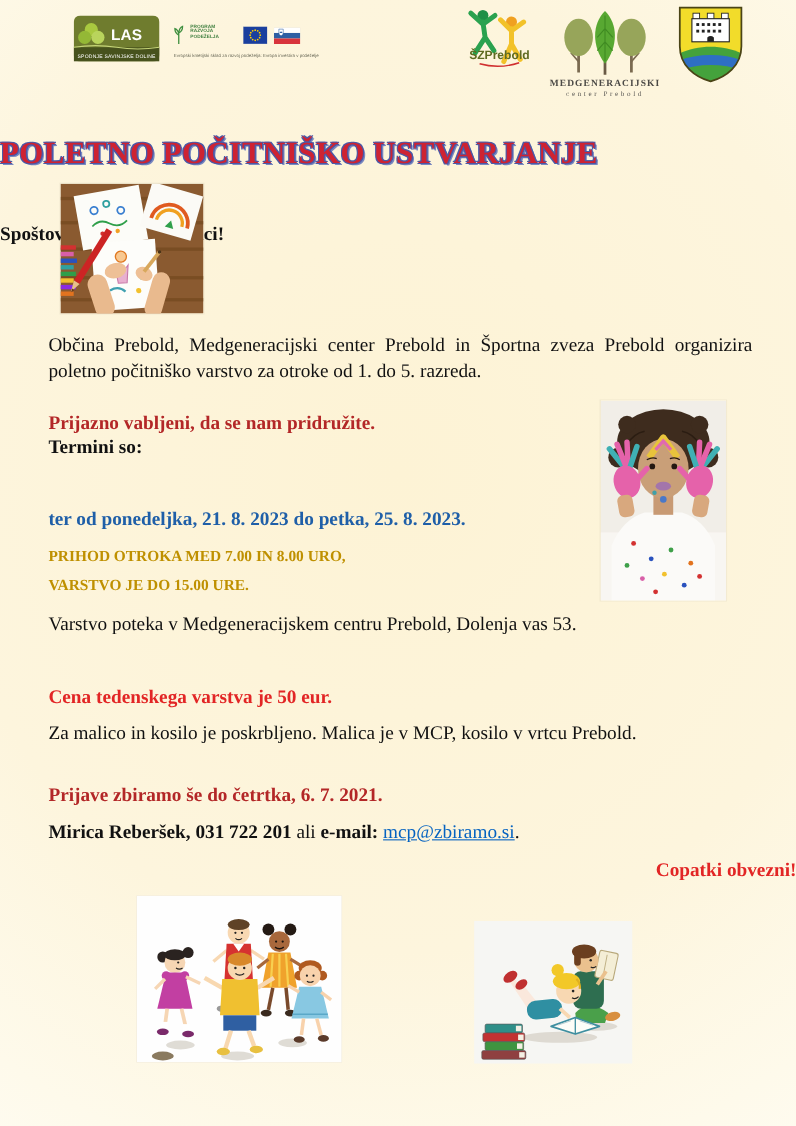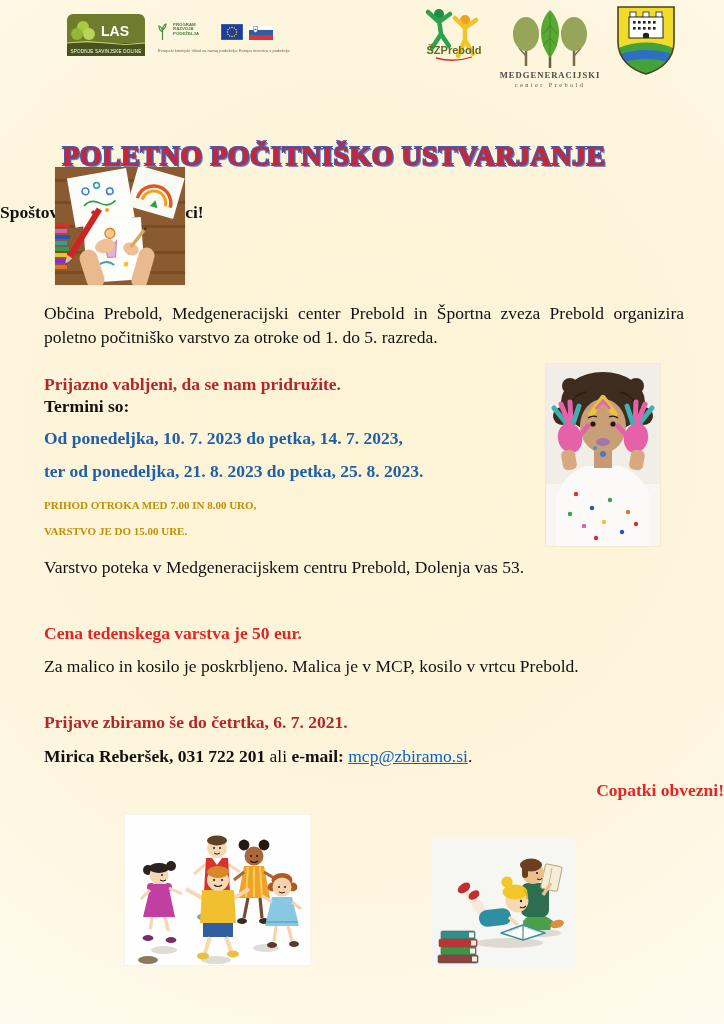--- a/index.html
+++ b/index.html
@@ -10,24 +10,24 @@
       #fdf3d5 0%, #fdf5dd 50%, #fefaeb 75%, #fffefb 100%);
   }
   .abs { position:absolute; }
   .t-line { position:absolute; left:44px; width:640px; margin:0; font-size:17.5px; line-height:1.3; }
   .justify { text-align:justify; line-height:1.38; }
   .bold { font-weight:bold; }
   .c-darkred { color:#b32727; }
   .c-red { color:#e22525; }
   .c-blue { color:#1f5fa8; }
   .c-gold { color:#bf9000; }
-  .smaller { font-size:11px; }
+  .smaller { font-size:14px; }
   .centered { left:0; width:724px; text-align:right; }
   .title {
-    position:absolute; top:124px; left:0; width:636px; margin:16px; text-align:center;
+    position:absolute; top:124px; left:0; width:636px; margin:0; 
     font-size:28px; font-weight:bold; letter-spacing:.5px; color:#ce2332;
     text-shadow:-1px -1px 0 #4a5aa8, 1px -1px 0 #4a5aa8, -1px 1px 0 #4a5aa8,
                  1px 1px 0 #4a5aa8, 2px 2px 0 #7a88c0;
   }
   .greeting { position:absolute; top:202px; left:0; width:724px; margin:0; text-align:left;
               font-size:17.5px; font-weight:bold; }
   a.email { color:#0563c1; text-decoration:underline; cursor:pointer; }
   .logo-caption { position:absolute; top:27px; left:0; width:118px; font-family:"Liberation Sans",sans-serif;
                   font-size:7px; color:#6a6a58; transform:scale(.58); transform-origin:left top; white-space:nowrap; }
   .prp-text { font-family:"Liberation Sans",sans-serif; font-size:7px; font-weight:bold; color:#3f7f3f;
@@ -215,21 +215,20 @@
         <ellipse cx="76" cy="82" rx="8" ry="6" fill="#eec096" transform="rotate(24 76 82)"></ellipse>
         <line x1="76" y1="80" x2="90" y2="62" stroke="#d8a85c" stroke-width="3.4"></line>
         <circle cx="90" cy="62" r="1.6" fill="#4a3418"></circle>
       </g>
     </svg>
   </div>
 
   <p class="t-line justify" style="top:301px;">Občina Prebold, Medgeneracijski center Prebold in Športna zveza Prebold organizira poletno počitniško varstvo za otroke od 1. do 5. razreda.</p>
   <p class="t-line bold c-darkred" style="top:373px;">Prijazno vabljeni, da se nam pridružite.</p>
   <p class="t-line bold" style="top:395px;">Termini so:</p>
-  <p class="t-line bold c-blue" style="top:427px;">Od ponedeljka, 10. 7. 2023 do petka, 14. 7. 2023,</p>
   <p class="t-line bold c-blue" style="top:460px;">ter od ponedeljka, 21. 8. 2023 do petka, 25. 8. 2023.</p>
   <p class="t-line bold c-gold smaller" style="top:498px;">PRIHOD OTROKA MED 7.00 IN 8.00 URO,</p>
   <p class="t-line bold c-gold smaller" style="top:524px;">VARSTVO JE DO 15.00 URE.</p>
   <p class="t-line" style="top:556px;">Varstvo poteka v Medgeneracijskem centru Prebold, Dolenja vas 53.</p>
   <p class="t-line bold c-red" style="top:622px;">Cena tedenskega varstva je 50 eur.</p>
   <p class="t-line" style="top:655px;">Za malico in kosilo je poskrbljeno. Malica je v MCP, kosilo v vrtcu Prebold.</p>
 
   <div class="abs photo-frame" style="left:546px;top:364px;">
     <svg width="114" height="182" viewBox="0 0 114 182">
       <rect width="114" height="182" fill="#f1eee8"></rect>

